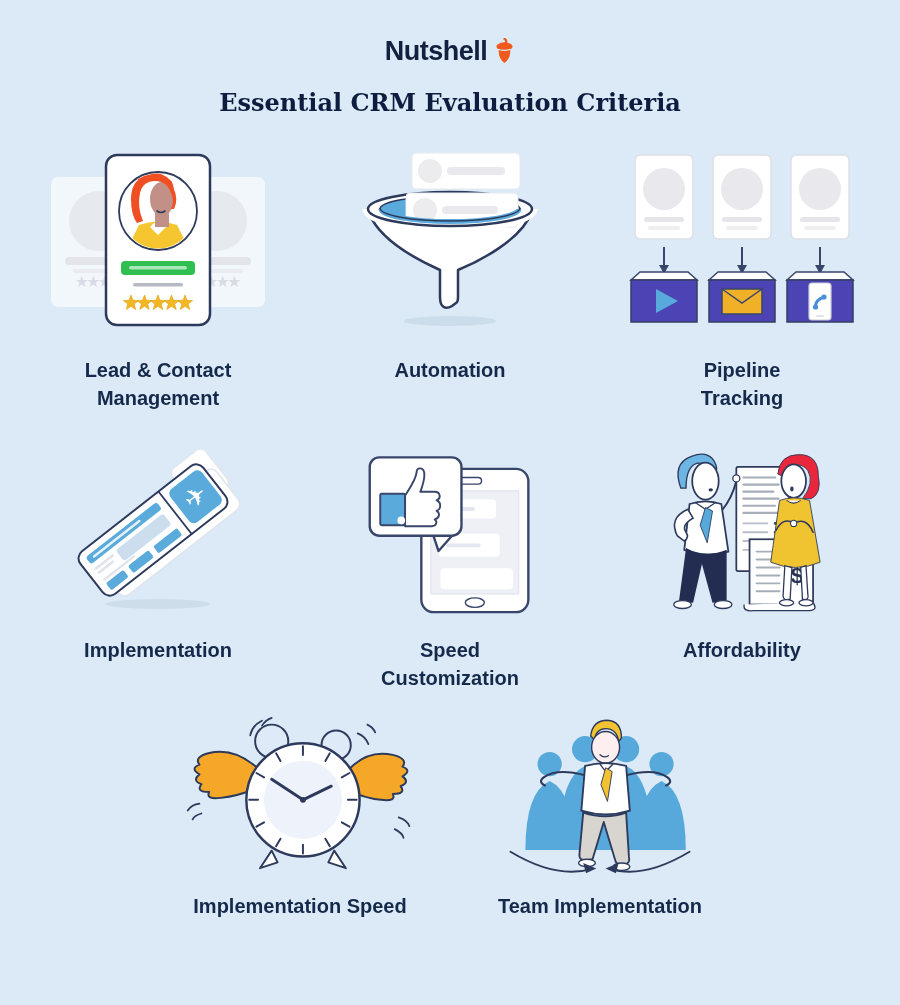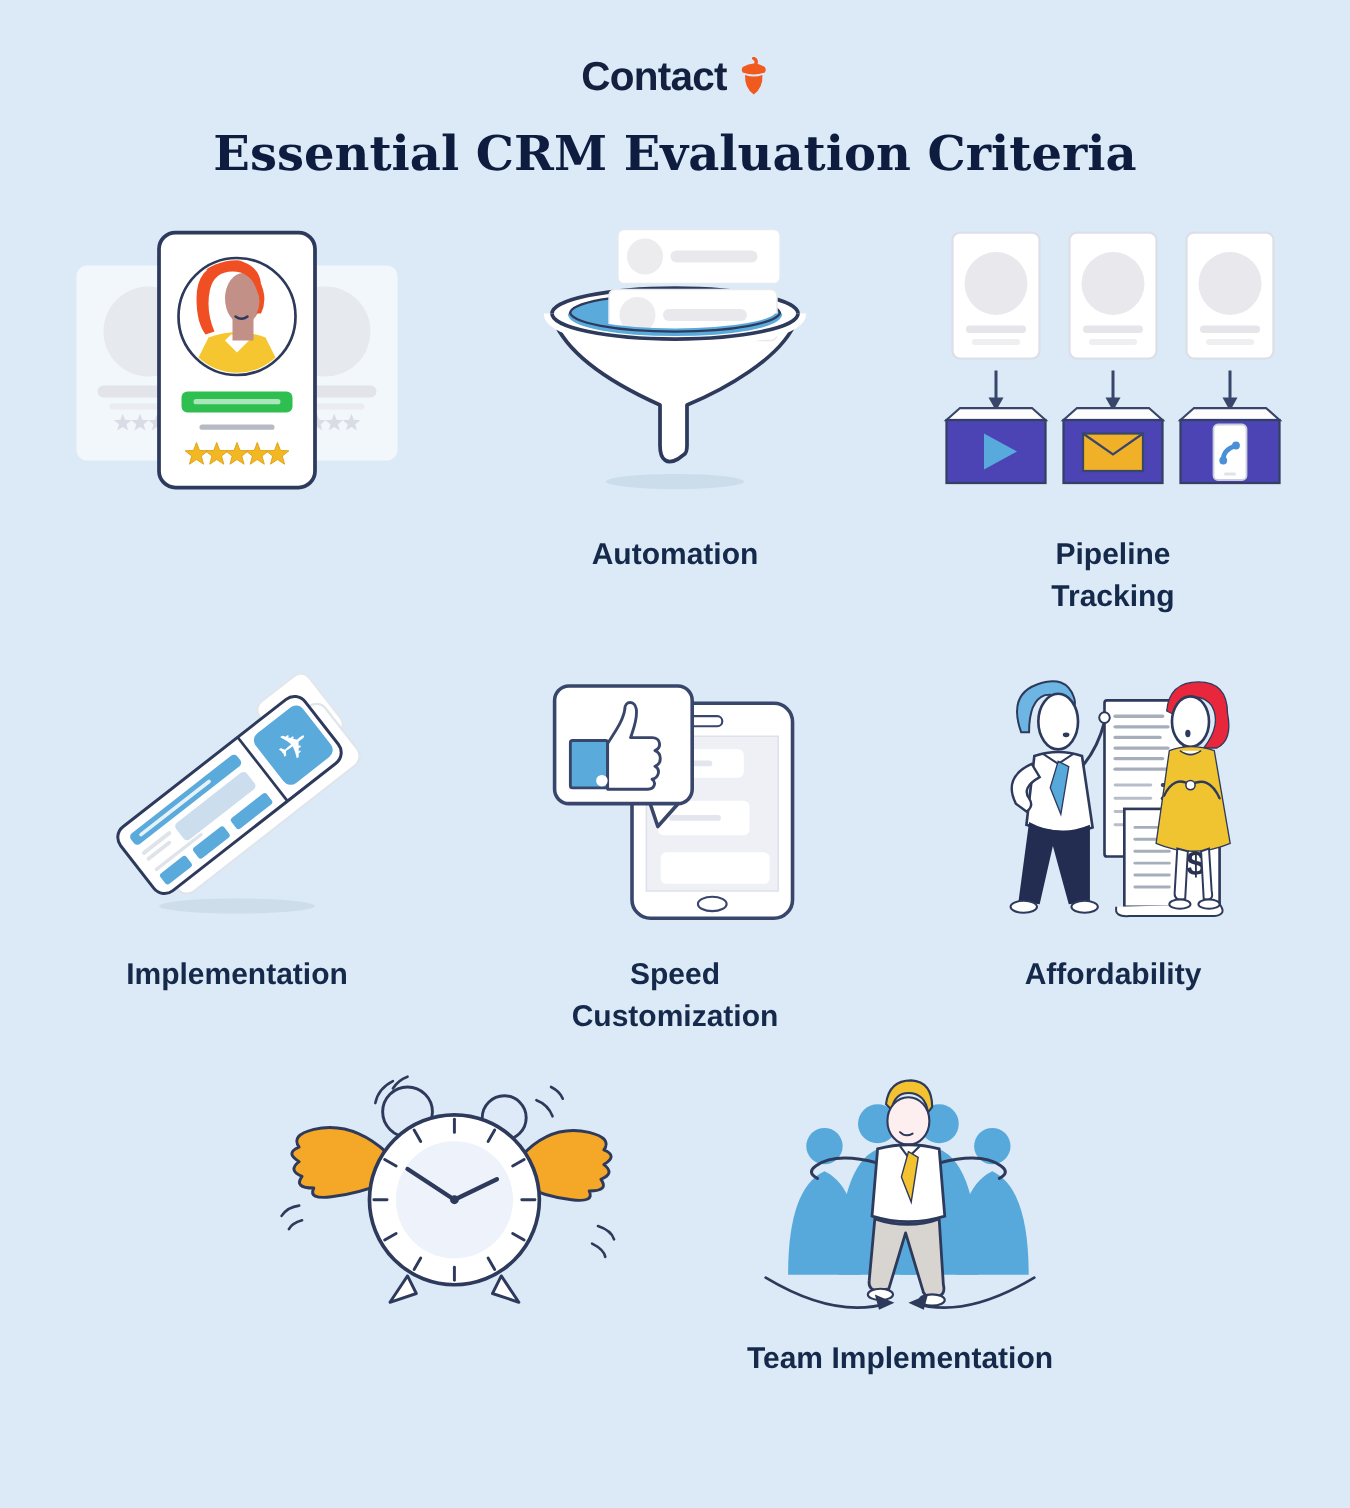--- a/index.html
+++ b/index.html
@@ -1,21 +1,21 @@
 <!DOCTYPE html>
 <html><head>
 <meta charset="utf-8">
 <style>
   html,body{margin:0;padding:0;}
   body{background:#dbeaf6;font-family:"Liberation Sans",sans-serif;}
   .page{position:relative;width:900px;height:1005px;background:#dbeaf6;overflow:hidden;margin:0 auto;}
   .header{padding-top:36px;text-align:center;}
   .logo{display:inline-flex;align-items:center;gap:7px;font-weight:bold;font-size:27px;
         letter-spacing:-0.5px;color:#13203f;line-height:30px;}
-  .title{margin-top:16px;font-family:"DejaVu Serif",serif;font-weight:bold;font-size:32px;
+  .title{margin-top:16px;font-family:"DejaVu Serif",serif;font-weight:bold;font-size:24px;
          line-height:41px;color:#0d1c3f;}
   .row{display:flex;justify-content:center;}
   .row1{margin-top:26px;}
   .row2{margin-top:32px;}
   .row3{margin-top:18px;}
   .cell{width:292px;display:flex;flex-direction:column;align-items:center;}
   .cell3{width:300px;}
   .illo{height:185px;display:flex;align-items:flex-start;justify-content:center;}
   .illo2{height:172px;}
   .illo3{height:166px;}
@@ -24,21 +24,21 @@
   .row3 .label{margin-top:16px;}
   svg{display:block;}
 </style>
 </head>
 <body>
 
 <div class="page">
 
   <div class="header">
     <div class="logo">
-      <span>Contact</span>
+      <span>Nutshell</span>
       <svg width="21" height="26" viewBox="0 0 20 24">
         <path d="M10,0.5 Q12.5,1.5 11,5" stroke="#f05a1e" stroke-width="2.2" fill="none" stroke-linecap="round"></path>
         <path d="M3,6 Q10,1.5 17,6 Q18.2,7.8 17,9.5 Q10,12 3,9.5 Q1.8,7.8 3,6 Z" fill="#f05a1e"></path>
         <path d="M4.5,11 Q10,13 15.5,11 Q16,19 10,23.5 Q4,19 4.5,11 Z" fill="#f05a1e"></path>
       </svg>
     </div>
     <div class="title">
       <div>Essential CRM Evaluation Criteria</div>
     </div>
   </div>
@@ -91,20 +91,24 @@
           <rect x="86" y="117" width="58" height="3.5" rx="1.75" fill="#a9e7ba"></rect>
           <rect x="90" y="134" width="50" height="3.5" rx="1.75" fill="#b6bac3"></rect>
           <g stroke="#e0a416" stroke-width="0.8">
             <use href="#star-shape" transform="translate(88 154) scale(0.8)" fill="#f2b723"></use>
             <use href="#star-shape" transform="translate(101.5 154) scale(0.8)" fill="#f2b723"></use>
             <use href="#star-shape" transform="translate(115 154) scale(0.8)" fill="#f2b723"></use>
             <use href="#star-shape" transform="translate(128.5 154) scale(0.8)" fill="#f2b723"></use>
             <use href="#star-shape" transform="translate(142 154) scale(0.8)" fill="#f2b723"></use>
           </g>
         </svg>
+      </div>
+      <div class="label">
+        <div>Lead &amp; Contact</div>
+        <div>Management</div>
       </div>
     </div>
 
     <div class="cell">
       <div class="illo">
         <svg width="200" height="182" viewBox="0 0 200 182">
           <ellipse cx="100" cy="172" rx="46" ry="5" fill="#c3d4e4" opacity="0.65"></ellipse>
 
           <path d="M19,64 C30,92 70,112 90,121 L90,148 C90,158 95,161 102,157 L106,154 C108,153 108,150 108,148 L108,121 C130,112 172,90 181,64 Z" fill="#ffffff" stroke="#2e3a5c" stroke-width="2.5" stroke-linejoin="round"></path>
           <ellipse cx="100" cy="60" rx="82" ry="17" fill="#ffffff" stroke="#2e3a5c" stroke-width="2.5"></ellipse>
@@ -379,20 +383,24 @@
             <line x1="80.2" y1="115" x2="72.4" y2="119.5"></line>
               <line x1="74" y1="92" x2="65" y2="92"></line>
             <line x1="80.2" y1="69" x2="72.4" y2="64.5"></line>
               <line x1="97" y1="52.2" x2="92.5" y2="44.4"></line>
           </g>
           <line x1="120" y1="92" x2="88" y2="71" stroke="#2e3a5c" stroke-width="3" stroke-linecap="round"></line>
           <line x1="120" y1="92" x2="149" y2="78" stroke="#2e3a5c" stroke-width="3" stroke-linecap="round"></line>
           <circle cx="120" cy="92" r="3" fill="#2e3a5c"></circle>
         </svg>
       </div>
+      <div class="label">
+        <div>Implementation Speed</div>
+        <div></div>
+      </div>
     </div>
 
     <div class="cell cell3">
       <div class="illo illo3">
         <svg width="220" height="166" viewBox="0 0 220 178">
 
           <g fill="#58a9db">
             <circle cx="56" cy="58" r="13"></circle>
               <path d="M30,150 Q30,88 56,76 Q82,88 82,150 Z"></path>
             <circle cx="94" cy="42" r="14"></circle>

